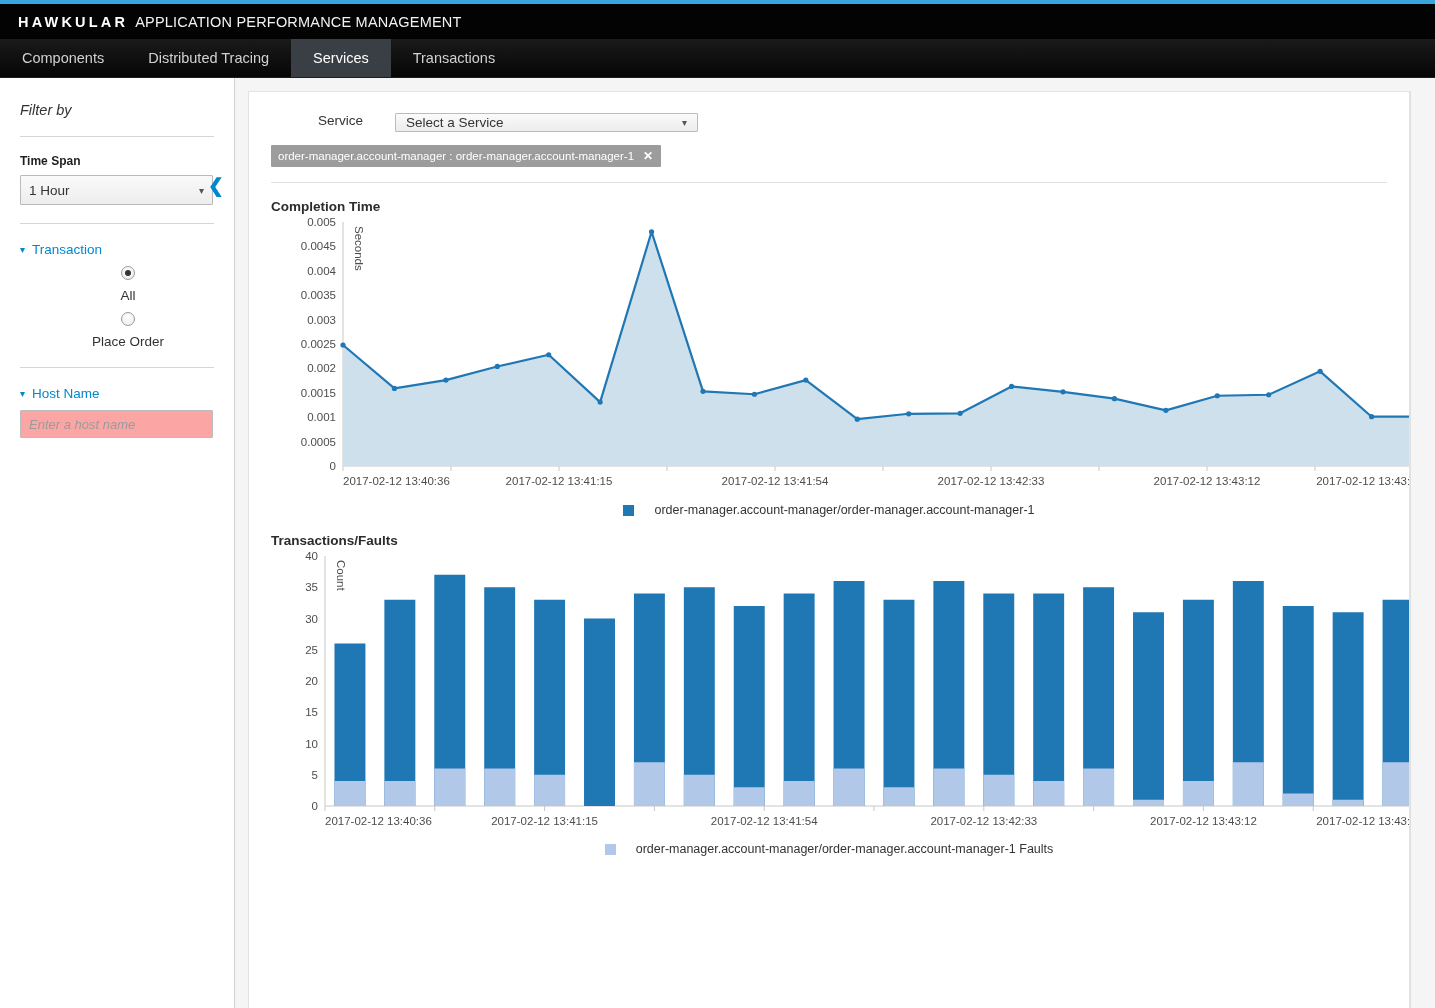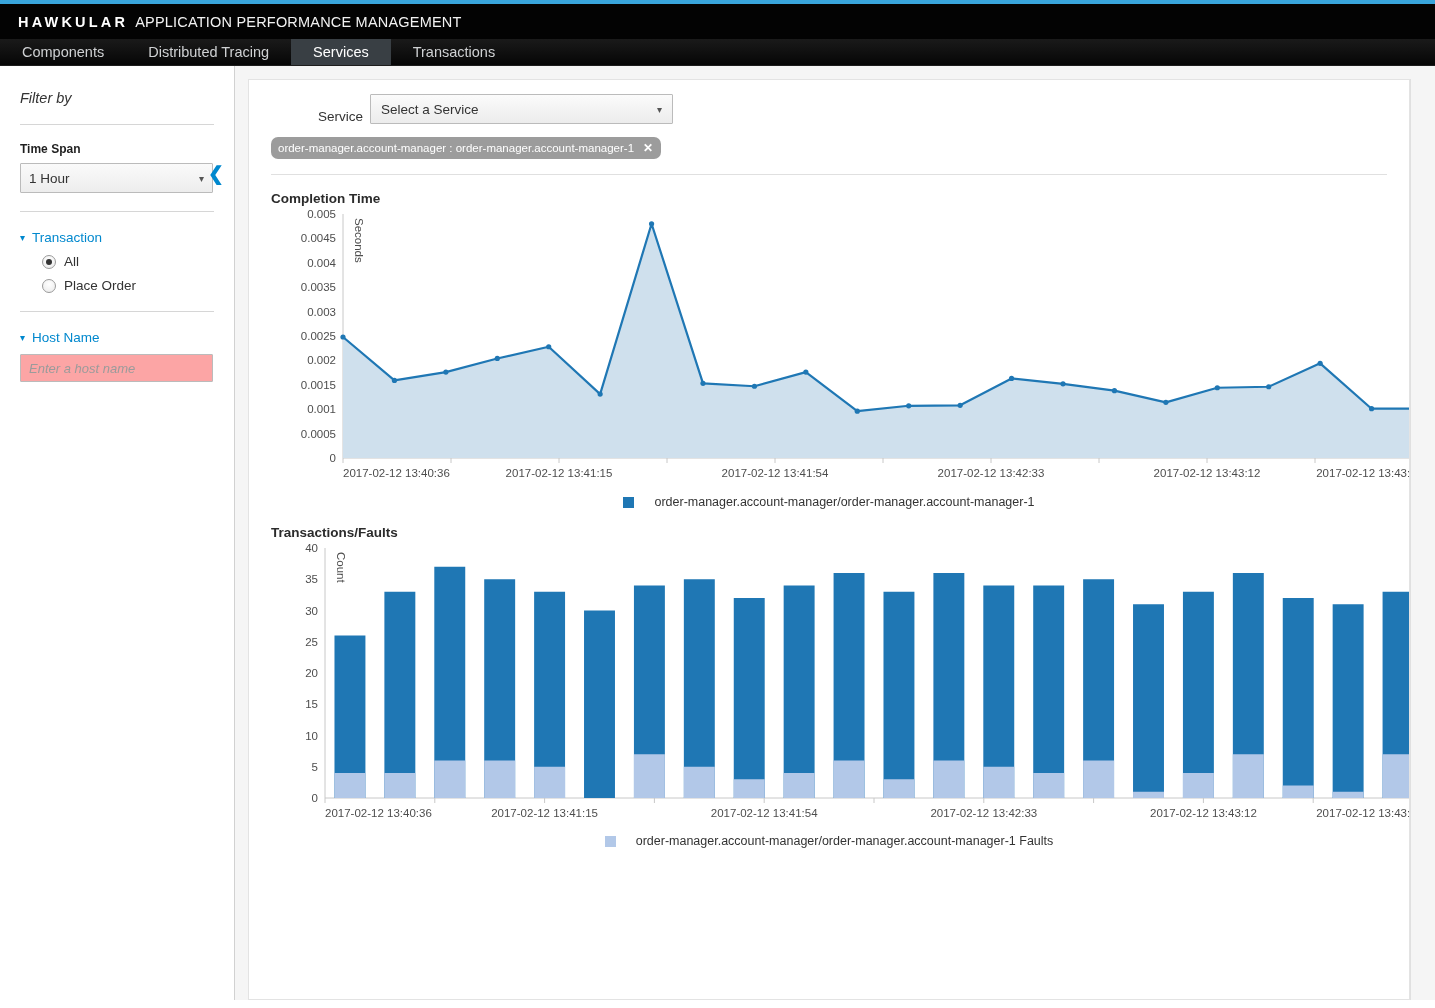--- a/index.html
+++ b/index.html
@@ -23,21 +23,21 @@
   }
   #brand-hawkular {
     font-size:14.5px; font-weight:bold; letter-spacing:3.2px; color:#fff;
   }
   #brand-sub {
     font-size:14.5px; letter-spacing:0.2px; color:#f2f2f2; margin-left:7px;
   }
 
   
   #navbar {
-    height:27px; background:#111; display:flex; align-items:stretch;
+    height:39px; background:#111; display:flex; align-items:stretch;
     border-bottom:1px solid #1d1d1d;
     background:linear-gradient(to bottom,#1a1a1a 0%, #060606 100%);
     text-align:right;
   }
   .nav-tab {
     display:flex; align-items:center; padding:0 22px;
     color:#cfd1d3; font-size:14.5px; cursor:pointer;
     white-space:nowrap;
   }
   .nav-tab.active { background:#393f44; color:#fff; }
@@ -70,21 +70,21 @@
     font-family:"Liberation Sans",sans-serif; font-size:13.5px; color:#333;
     padding:0 8px; display:flex; align-items:center; justify-content:space-between;
     cursor:pointer;
   }
   .caret-sm { color:#555; font-size:10px; }
   .group-toggle {
     margin-top:18px; color:#0088ce; font-size:13.5px; cursor:pointer;
     display:flex; align-items:center; gap:7px;
   }
   .chev { font-size:10px; }
-  .radio-row { display:flex; align-items:center; gap:8px; margin:9px 0 0 22px; cursor:pointer; }
+  .radio-row { display:flex; align-items:center; gap:8px; margin:9px 0 0 22px; cursor:pointer;flex-direction:column; }
   .radio {
     width:14px; height:14px; border-radius:50%;
     border:1px solid #9a9a9a;
     background:radial-gradient(circle at 50% 35%, #ffffff 0%, #e9e9e9 100%);
     position:relative; flex:none;
   }
   .radio.checked::after {
     content:""; position:absolute; left:3px; top:3px;
     width:6px; height:6px; border-radius:50%; background:#333;
   }
@@ -100,36 +100,36 @@
   
   #content-wrap {
     flex:1; padding:13px 13px 0 13px; min-width:0; background:#f5f5f5;
     display:flex;
   }
   #content {
     flex:1; background:#fff; border:1px solid #e3e3e3;
     padding:14px 22px 0 22px; min-width:0; overflow:hidden;
   }
 
-  .service-row { display:flex; align-items:flex-end; gap:7px; margin-top:0; }
+  .service-row { display:flex; align-items:flex-start; gap:32px; margin-top:7px; }
   .service-label { font-size:13.5px; color:#333; width:92px; text-align:right; }
   #service-select {
-    width:303px; height:30px;
+    width:303px; height:19px;
     border:1px solid #bbb; border-radius:1px;
     background:linear-gradient(to bottom,#fbfbfb 0%,#ececec 100%);
     font-size:13.5px; color:#333;
     display:flex; align-items:center; justify-content:space-between;
     padding:0 10px; cursor:pointer;
   }
 
   #chip-row { margin-top:13px; }
   .chip {
     display:inline-flex; align-items:center; gap:9px;
     background:#9c9c9c; color:#fff; font-size:11.5px;
-    padding:4px 8px 4px 7px; border-radius:7px;
+    padding:4px 8px 4px 7px; border-radius:1px;
   }
   .chip-x { font-weight:bold; font-size:12px; cursor:pointer; }
 
   #divider1 { border-top:1px solid #e0e0e0; margin-top:15px; }
 
   #agg-row {
     display:flex; align-items:center; margin-top:15px; gap:10px;
   }
   .agg-label { font-size:13.5px; font-weight:bold; color:#2b2b2b; }
   #agg-select-wrap {

